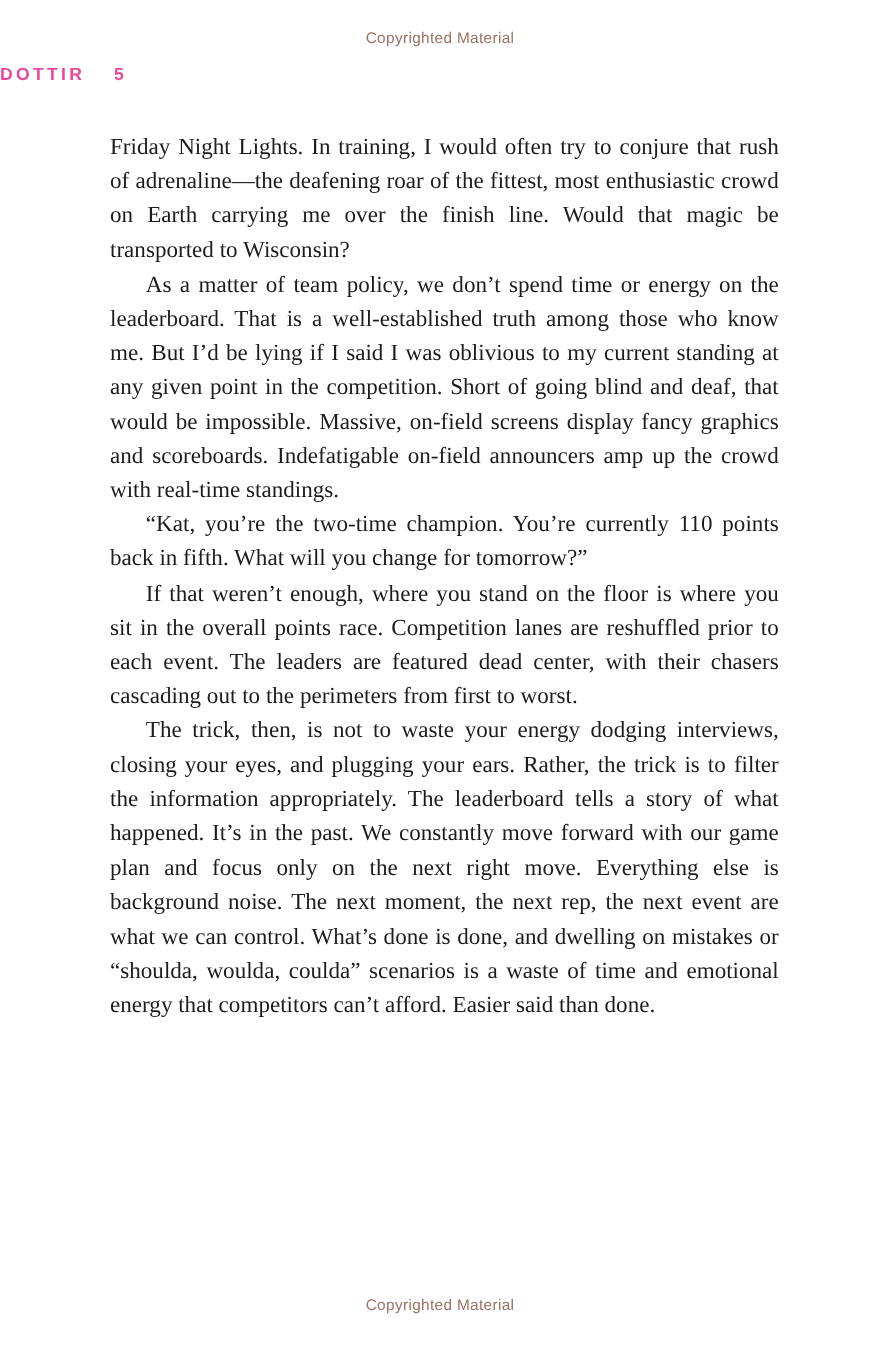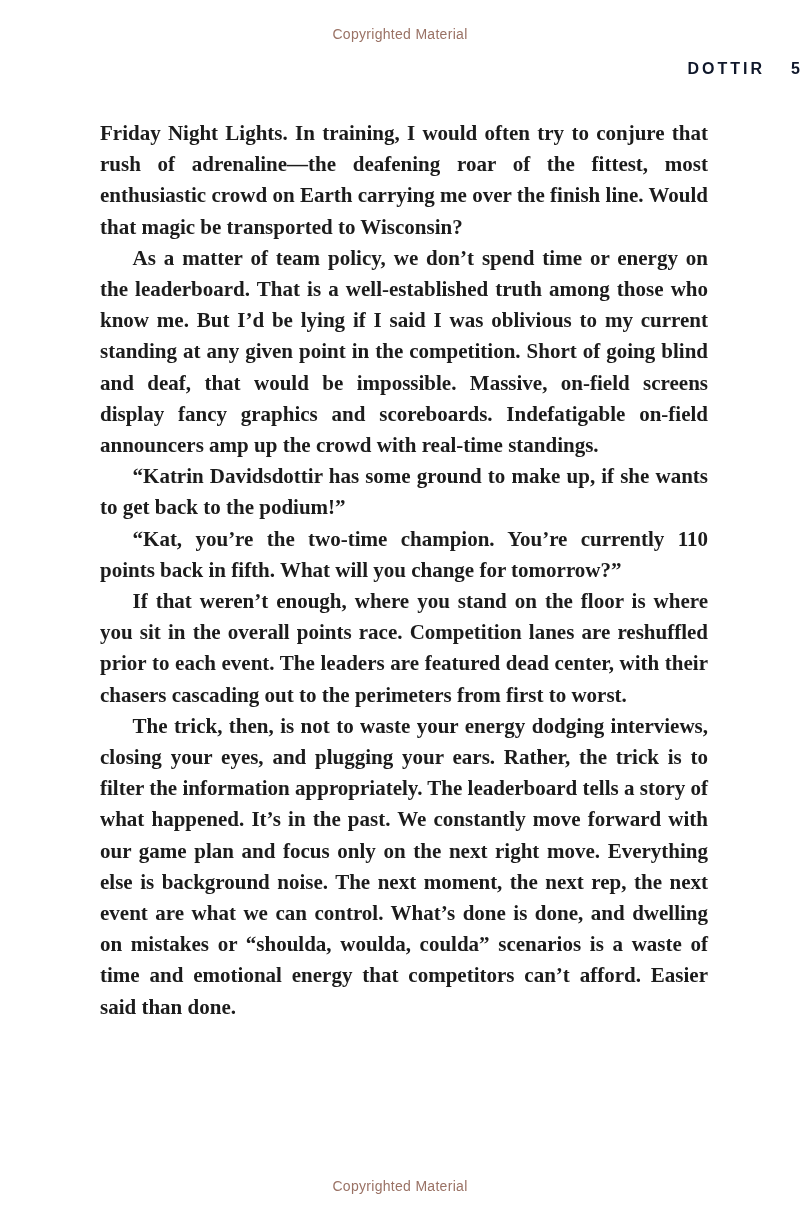--- a/index.html
+++ b/index.html
@@ -22,52 +22,51 @@
     letter-spacing: 0.3px;
   }
   .copyright-top { padding-top: 26px; }
   .copyright-bottom {
     position: absolute;
     bottom: 34px;
     left: 0;
     right: 0;
   }
   .running-head {
-    text-align: right;
+    text-align: left;
     margin-top: 18px;
     font-family: "Liberation Sans", "DejaVu Sans", sans-serif;
     font-weight: bold;
     font-size: 16px;
     letter-spacing: 3px;
-    color: #0f172a;
+    color: #ec4899;
   }
   .running-head .page-number { margin-left: 26px; letter-spacing: 0; }
   .text-block {
     margin-top: 40px;
     padding: 0 92px 0 100px;
     font-size: 21px;
     line-height: 31.2px;
     text-align: justify;
     hyphens: auto;
     -webkit-hyphens: auto;
   }
-  .text-block p { text-indent: 1.55em; font-weight: bold; }
+  .text-block p { text-indent: 1.55em; }
   .text-block p.first { text-indent: 0; }
 </style>
 </head>
 <body style="--copyright-color: #9a7265; --text-color: #1c1c1c; background: rgb(255, 255, 255);">
 
 <div class="copyright-notice copyright-top">Copyrighted Material</div>
 
 <div class="running-head">
   <span>DOTTIR</span><span class="page-number">5</span>
 </div>
 
 <div class="text-block">
   <p class="first">Friday Night Lights. In training, I would often try to conjure that rush of adrenaline—the deafening roar of the fittest, most enthusiastic crowd on Earth carrying me over the finish line. Would that magic be transported to Wisconsin?</p>
   <p>As a matter of team policy, we don’t spend time or energy on the leaderboard. That is a well-established truth among those who know me. But I’d be lying if I said I was oblivious to my current standing at any given point in the competition. Short of going blind and deaf, that would be impossible. Massive, on-field screens display fancy graphics and scoreboards. Indefatigable on-field announcers amp up the crowd with real-time standings.</p>
-  <p>“Katrin Davidsdottir has some ground to make up, if she wants to get back to the podium!”</p>
   <p>“Kat, you’re the two-time champion. You’re currently 110 points back in fifth. What will you change for tomorrow?”</p>
   <p>If that weren’t enough, where you stand on the floor is where you sit in the overall points race. Competition lanes are reshuffled prior to each event. The leaders are featured dead center, with their chasers cascading out to the perimeters from first to worst.</p>
   <p>The trick, then, is not to waste your energy dodging interviews, closing your eyes, and plugging your ears. Rather, the trick is to filter the information appropriately. The leaderboard tells a story of what happened. It’s in the past. We constantly move forward with our game plan and focus only on the next right move. Everything else is background noise. The next moment, the next rep, the next event are what we can control. What’s done is done, and dwelling on mistakes or “shoulda, woulda, coulda” scenarios is a waste of time and emotional energy that competitors can’t afford. Easier said than done.</p>
 </div>
 
 <div class="copyright-notice copyright-bottom">Copyrighted Material</div>
 
 </body></html>

